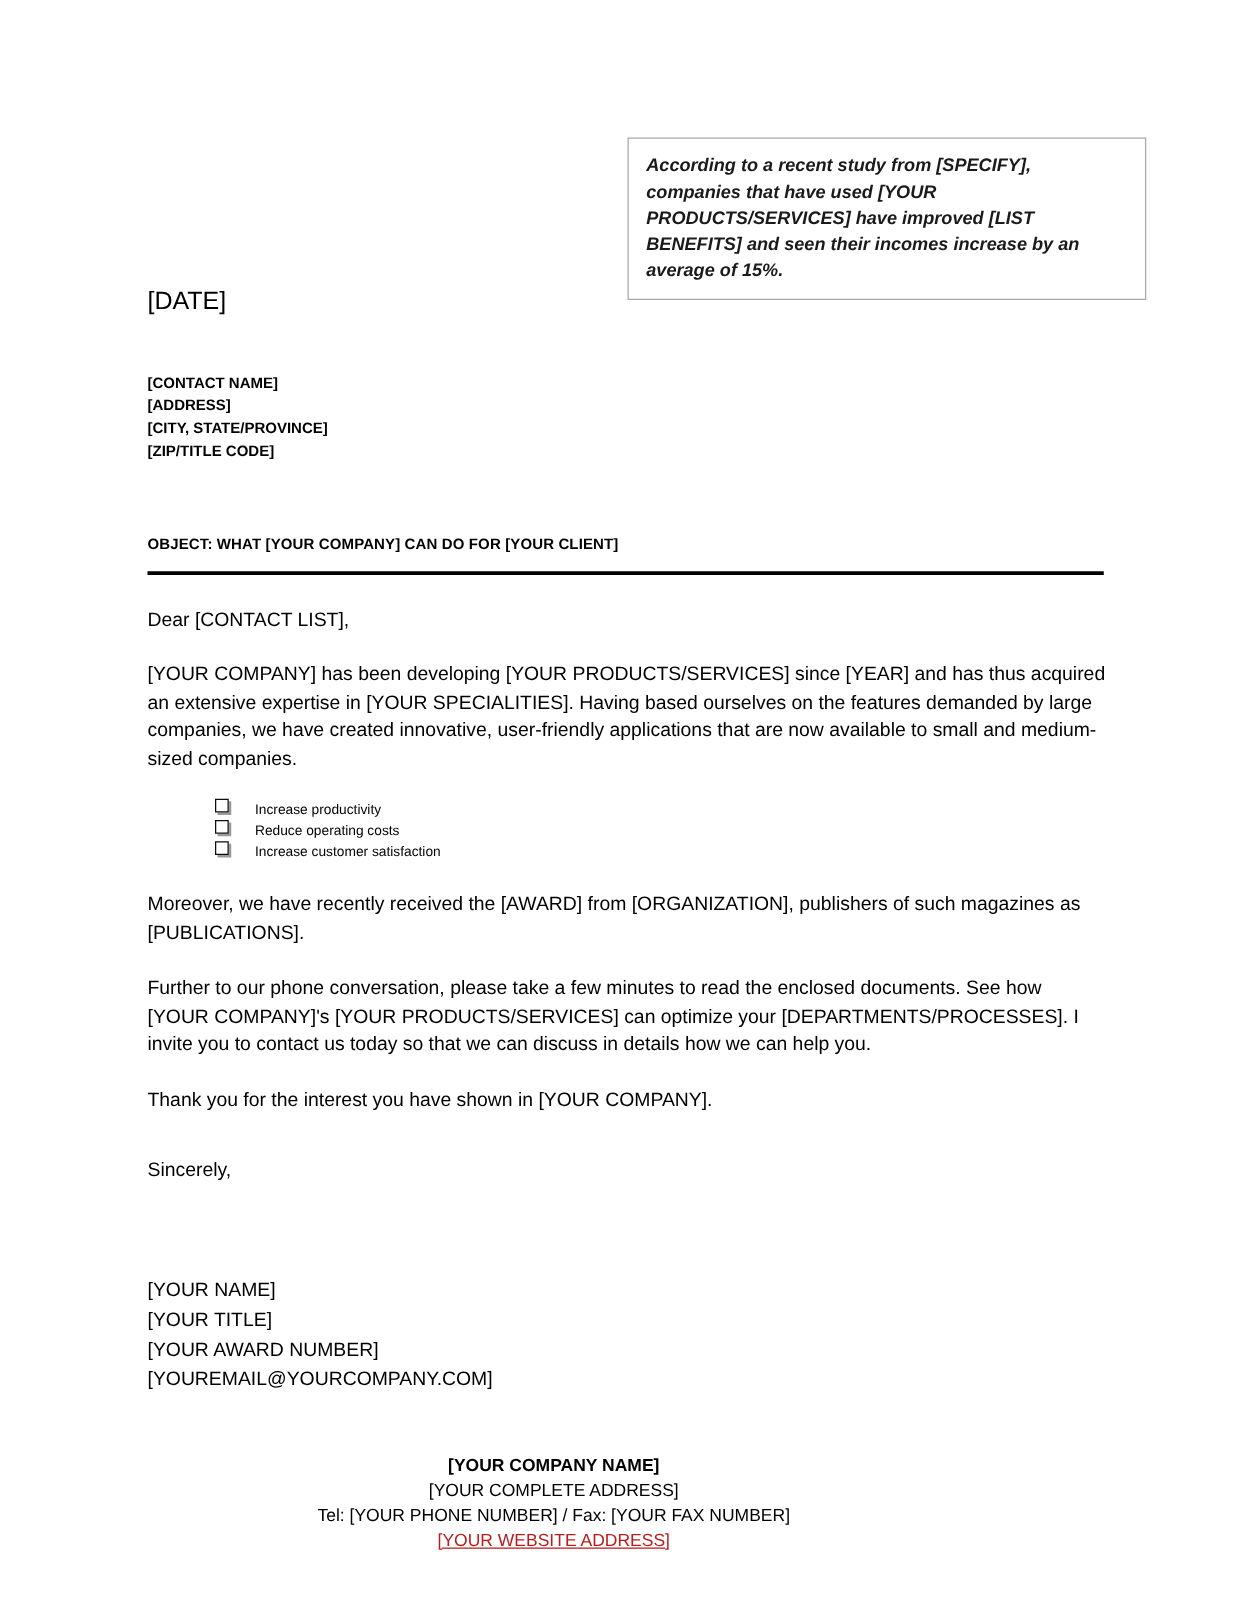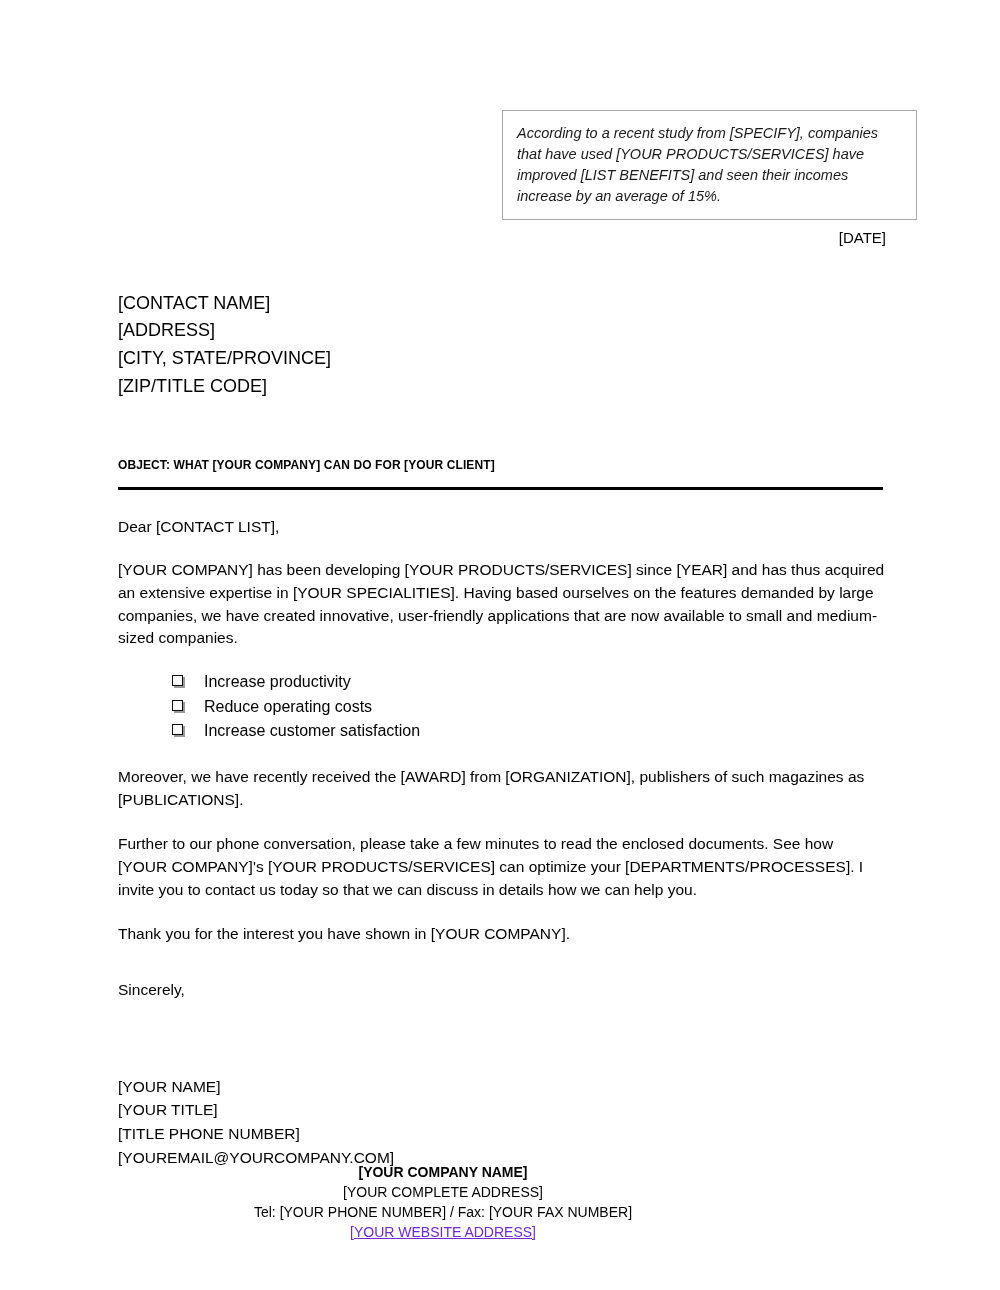--- a/index.html
+++ b/index.html
@@ -24,48 +24,49 @@
   
   .quote-box {
     position: absolute;
     left: 502px;
     top: 110px;
     width: 415px;
     box-sizing: border-box;
     border: 1px solid #a8a8a8;
     padding: 12px 22px 12px 14px;
     background: #ffffff;
+    font-weight: bold;
   }
   .quote-text {
     font-style: italic;
     font-size: 14.5px;
     line-height: 1.44;
     color: #1a1a1a;
     margin: 0;
   }
 
   
   .letter {
     position: absolute;
     left: 118px;
     top: 228px;
     width: 768px;
   }
 
   .date-line {
-    font-size: 15px;
+    font-size: 20px;
     line-height: 1.33;
     margin: 0 0 0 0;
-    text-align: right;
   }
 
   .recipient {
     margin: 42px 0 0 0;
-    font-size: 18px;
+    font-size: 12px;
     line-height: 1.53;
+    font-weight: bold;
   }
   .recipient div { white-space: nowrap; }
 
   .subject {
     margin: 58px 0 0 0;
     font-size: 12px;
     font-weight: bold;
     letter-spacing: 0.1px;
     line-height: 1.3;
   }
@@ -88,21 +89,21 @@
     line-height: 1.46;
     text-align: left;
   }
 
   ul.benefits {
     list-style: none;
     margin: 20px 0 0 0;
     padding: 0 0 0 54px;
   }
   ul.benefits li {
-    font-size: 16px;
+    font-size: 11px;
     line-height: 1.55;
     display: flex;
     align-items: baseline;
   }
   .cb-icon {
     display: inline-block;
     width: 32px;
     flex: 0 0 32px;
     font-size: 13px;
     line-height: 1;
@@ -139,21 +140,21 @@
     width: 886px;
     text-align: center;
     font-size: 14px;
     line-height: 1.42;
   }
   .footer .company {
     font-weight: bold;
   }
   .footer a.weblink,
   .footer .weblink {
-    color: #6d28d9;
+    color: #b91c1c;
     text-decoration: underline;
     cursor: pointer;
   }
 </style>
 </head>
 <body>
 
 <div class="page">
 
   <div class="quote-box">
@@ -195,21 +196,21 @@
 
     <p class="para">Moreover, we have recently received the [AWARD] from [ORGANIZATION], publishers of such magazines as [PUBLICATIONS].</p>
     <p class="para">Further to our phone conversation, please take a few minutes to read the enclosed documents. See how [YOUR COMPANY]'s [YOUR PRODUCTS/SERVICES] can optimize your [DEPARTMENTS/PROCESSES]. I invite you to contact us today so that we can discuss in details how we can help you.</p>
     <p class="para">Thank you for the interest you have shown in [YOUR COMPANY].</p>
 
     <div class="closing">Sincerely,</div>
 
     <div class="signature">
       <div>[YOUR NAME]</div>
       <div>[YOUR TITLE]</div>
-      <div>[TITLE PHONE NUMBER]</div>
+      <div>[YOUR AWARD NUMBER]</div>
       <div>[YOUREMAIL@YOURCOMPANY.COM]</div>
     </div>
 
   </div>
 
   <div class="footer">
     <div class="company">[YOUR COMPANY NAME]</div>
     <div>[YOUR COMPLETE ADDRESS]</div>
     <div>Tel: [YOUR PHONE NUMBER] / Fax: [YOUR FAX NUMBER]</div>
     <div><span class="weblink">[YOUR WEBSITE ADDRESS]</span></div>

